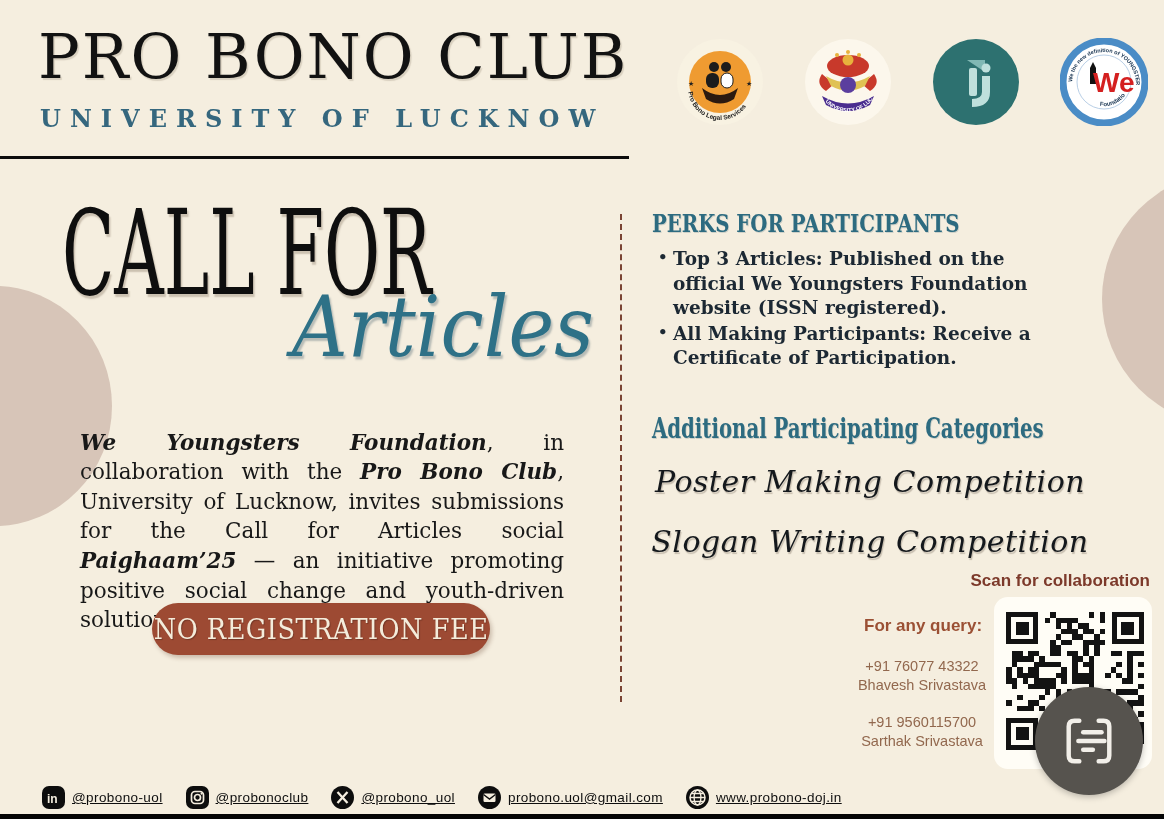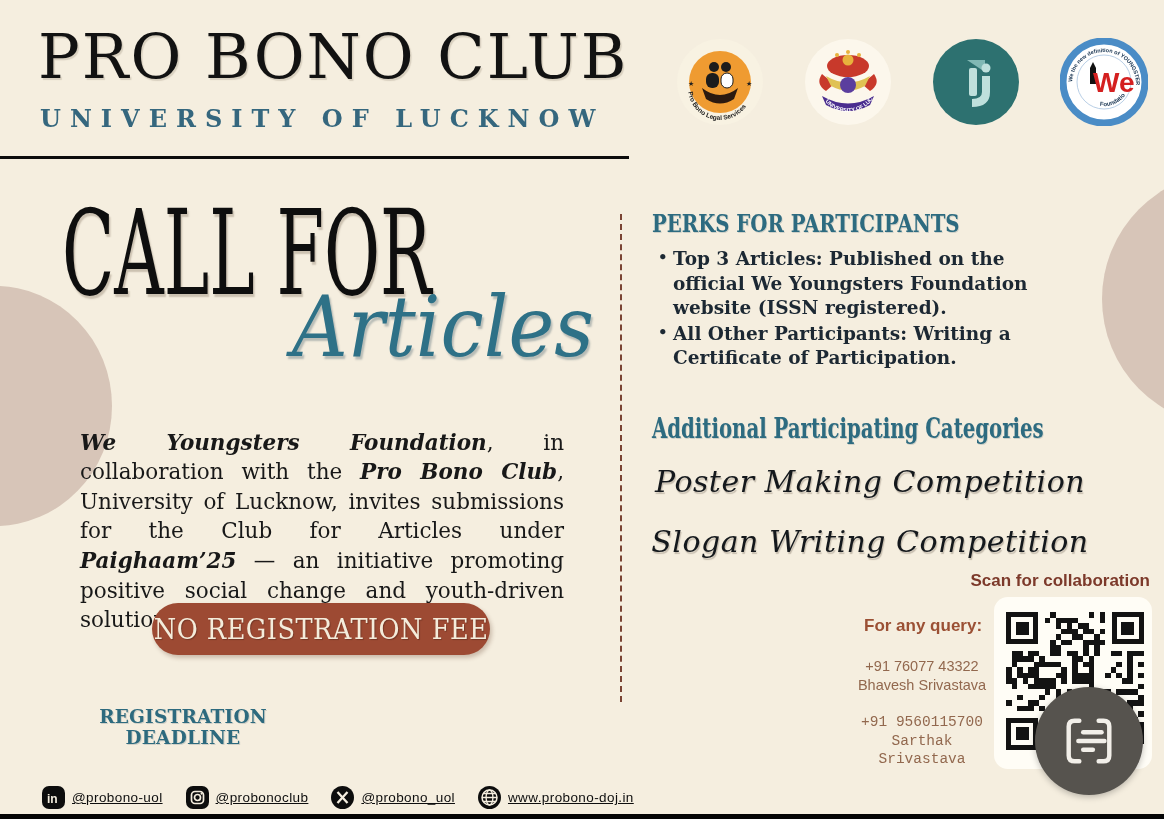--- a/index.html
+++ b/index.html
@@ -58,21 +58,21 @@
     transform:scaleX(.73);transform-origin:left top;z-index:2;text-shadow:1px 1px 0 rgba(50,90,105,.2);}
   .category-line{left:648px;top:464px;width:444px;text-align:center;font-size:30px;font-style:italic;
     color:#14181c;letter-spacing:.5px;z-index:2;text-shadow:1px 1.5px 1px rgba(60,45,30,.25);}
   .category-line.second{top:524px;}
   
   .sans{font-family:"Liberation Sans", sans-serif;}
   .scan-label{right:14px;top:571px;font-size:17px;font-weight:700;color:#7c392a;z-index:2;}
   .query-label{left:864px;top:616px;font-size:17px;font-weight:700;color:#9b5034;z-index:2;}
   .contact{width:156px;text-align:center;font-size:14.5px;line-height:1.28;color:#92684e;z-index:2;}
   .contact-0{left:844px;top:657px;}
-  .contact-1{left:844px;top:713px;font-family:Liberation Mono, monospace;}
+  .contact-1{left:844px;top:713px;}
   
   .qr-card{left:994px;top:597px;width:158px;height:172px;background:#fffdf6;border-radius:14px;z-index:2;}
   .qr-code{position:absolute;left:12px;top:15px;width:137.5px;height:137.5px;}
   .qr-code i{position:absolute;width:5.5px;height:5.5px;background:#131313;}
   .finder{position:absolute;width:22px;height:22px;border:5.5px solid #131313;}
   .finder::after{content:"";position:absolute;inset:4.5px;background:#131313;}
   .finder.tl{left:0;top:0;} .finder.tr{right:0;top:0;} .finder.bl{left:0;bottom:0;}
   
   .scan-fab{left:1035px;top:687px;width:108px;height:108px;border-radius:50%;background:#56534e;
     z-index:5;display:flex;align-items:center;justify-content:center;box-shadow:0 2px 6px rgba(0,0,0,.25);}
@@ -157,36 +157,35 @@
       <textPath href="#arcW2" startOffset="22">Foundation</textPath>
     </text>
   </svg>
 </div>
 
 <div class="abs col-divider"></div>
 
 <div class="abs hero-line1">CALL FOR</div>
 <div class="abs hero-line2">Articles</div>
 
-<p class="abs intro"><b>We Youngsters Foundation</b><span>, in collaboration with the </span><b>Pro Bono Club</b><span>, University of Lucknow, invites submissions for the Club for Articles under </span><b>Paighaam’25</b><span> — an initiative promoting positive social change and youth-driven solutions.</span></p>
+<p class="abs intro"><b>We Youngsters Foundation</b><span>, in collaboration with the </span><b>Pro Bono Club</b><span>, University of Lucknow, invites submissions for the Call for Articles social </span><b>Paighaam’25</b><span> — an initiative promoting positive social change and youth-driven solutions.</span></p>
 
 <div class="abs fee-pill">
   <span>NO REGISTRATION FEE</span>
 </div>
 
 <div class="abs deadline deadline-reg">
-  <div class="dl-label">REGISTRATION DEADLINE</div>
 </div>
 <div class="abs deadline deadline-sub">
 </div>
 
 <div class="abs perks-title">PERKS FOR PARTICIPANTS</div>
 <ul class="abs perks-list">
   <li>Top 3 Articles: Published on the official We Youngsters Foundation website (ISSN registered).</li>
-  <li>All Other Participants: Writing a Certificate of Participation.</li>
+  <li>All Making Participants: Receive a Certificate of Participation.</li>
 </ul>
 
 <div class="abs categories-title">Additional Participating Categories</div>
 <div class="abs category-line">Poster Making Competition</div>
 <div class="abs category-line second">Slogan Writing Competition</div>
 
 <div class="abs sans scan-label">Scan for collaboration</div>
 <div class="abs sans query-label">For any query:</div>
 <div class="abs sans contact contact-0">
   <div>+91 76077 43322</div>
@@ -453,20 +452,28 @@
   <div class="social-item">
     <svg width="23" height="23" viewBox="0 0 23 23">
       <circle cx="11.5" cy="11.5" r="11.5" fill="#0d0d0d"></circle>
       <path d="M6.5 6 L16.5 17 M16.5 6 L6.5 17" stroke="#f5eedf" stroke-width="2.3"></path>
     </svg>
     <span class="label">@probono_uol</span>
   </div>
   <div class="social-item">
     <svg width="23" height="23" viewBox="0 0 23 23">
       <circle cx="11.5" cy="11.5" r="11.5" fill="#0d0d0d"></circle>
+      <rect x="5.5" y="7.5" width="12" height="8.5" rx="1.2" fill="#f5eedf"></rect>
+      <path d="M5.5 8.5 L11.5 13 L17.5 8.5" stroke="#0d0d0d" stroke-width="1.4" fill="none"></path>
+    </svg>
+    <span class="label">probono.uol@gmail.com</span>
+  </div>
+  <div class="social-item">
+    <svg width="23" height="23" viewBox="0 0 23 23">
+      <circle cx="11.5" cy="11.5" r="11.5" fill="#0d0d0d"></circle>
       <circle cx="11.5" cy="11.5" r="7.5" fill="none" stroke="#f5eedf" stroke-width="1.5"></circle>
       <ellipse cx="11.5" cy="11.5" rx="3.4" ry="7.5" fill="none" stroke="#f5eedf" stroke-width="1.3"></ellipse>
       <path d="M4 11.5 H19 M5.3 7.5 H17.7 M5.3 15.5 H17.7" stroke="#f5eedf" stroke-width="1.3"></path>
     </svg>
     <span class="label">www.probono-doj.in</span>
   </div>
 </div>
 
 <div class="abs bottom-strip"></div>
 

